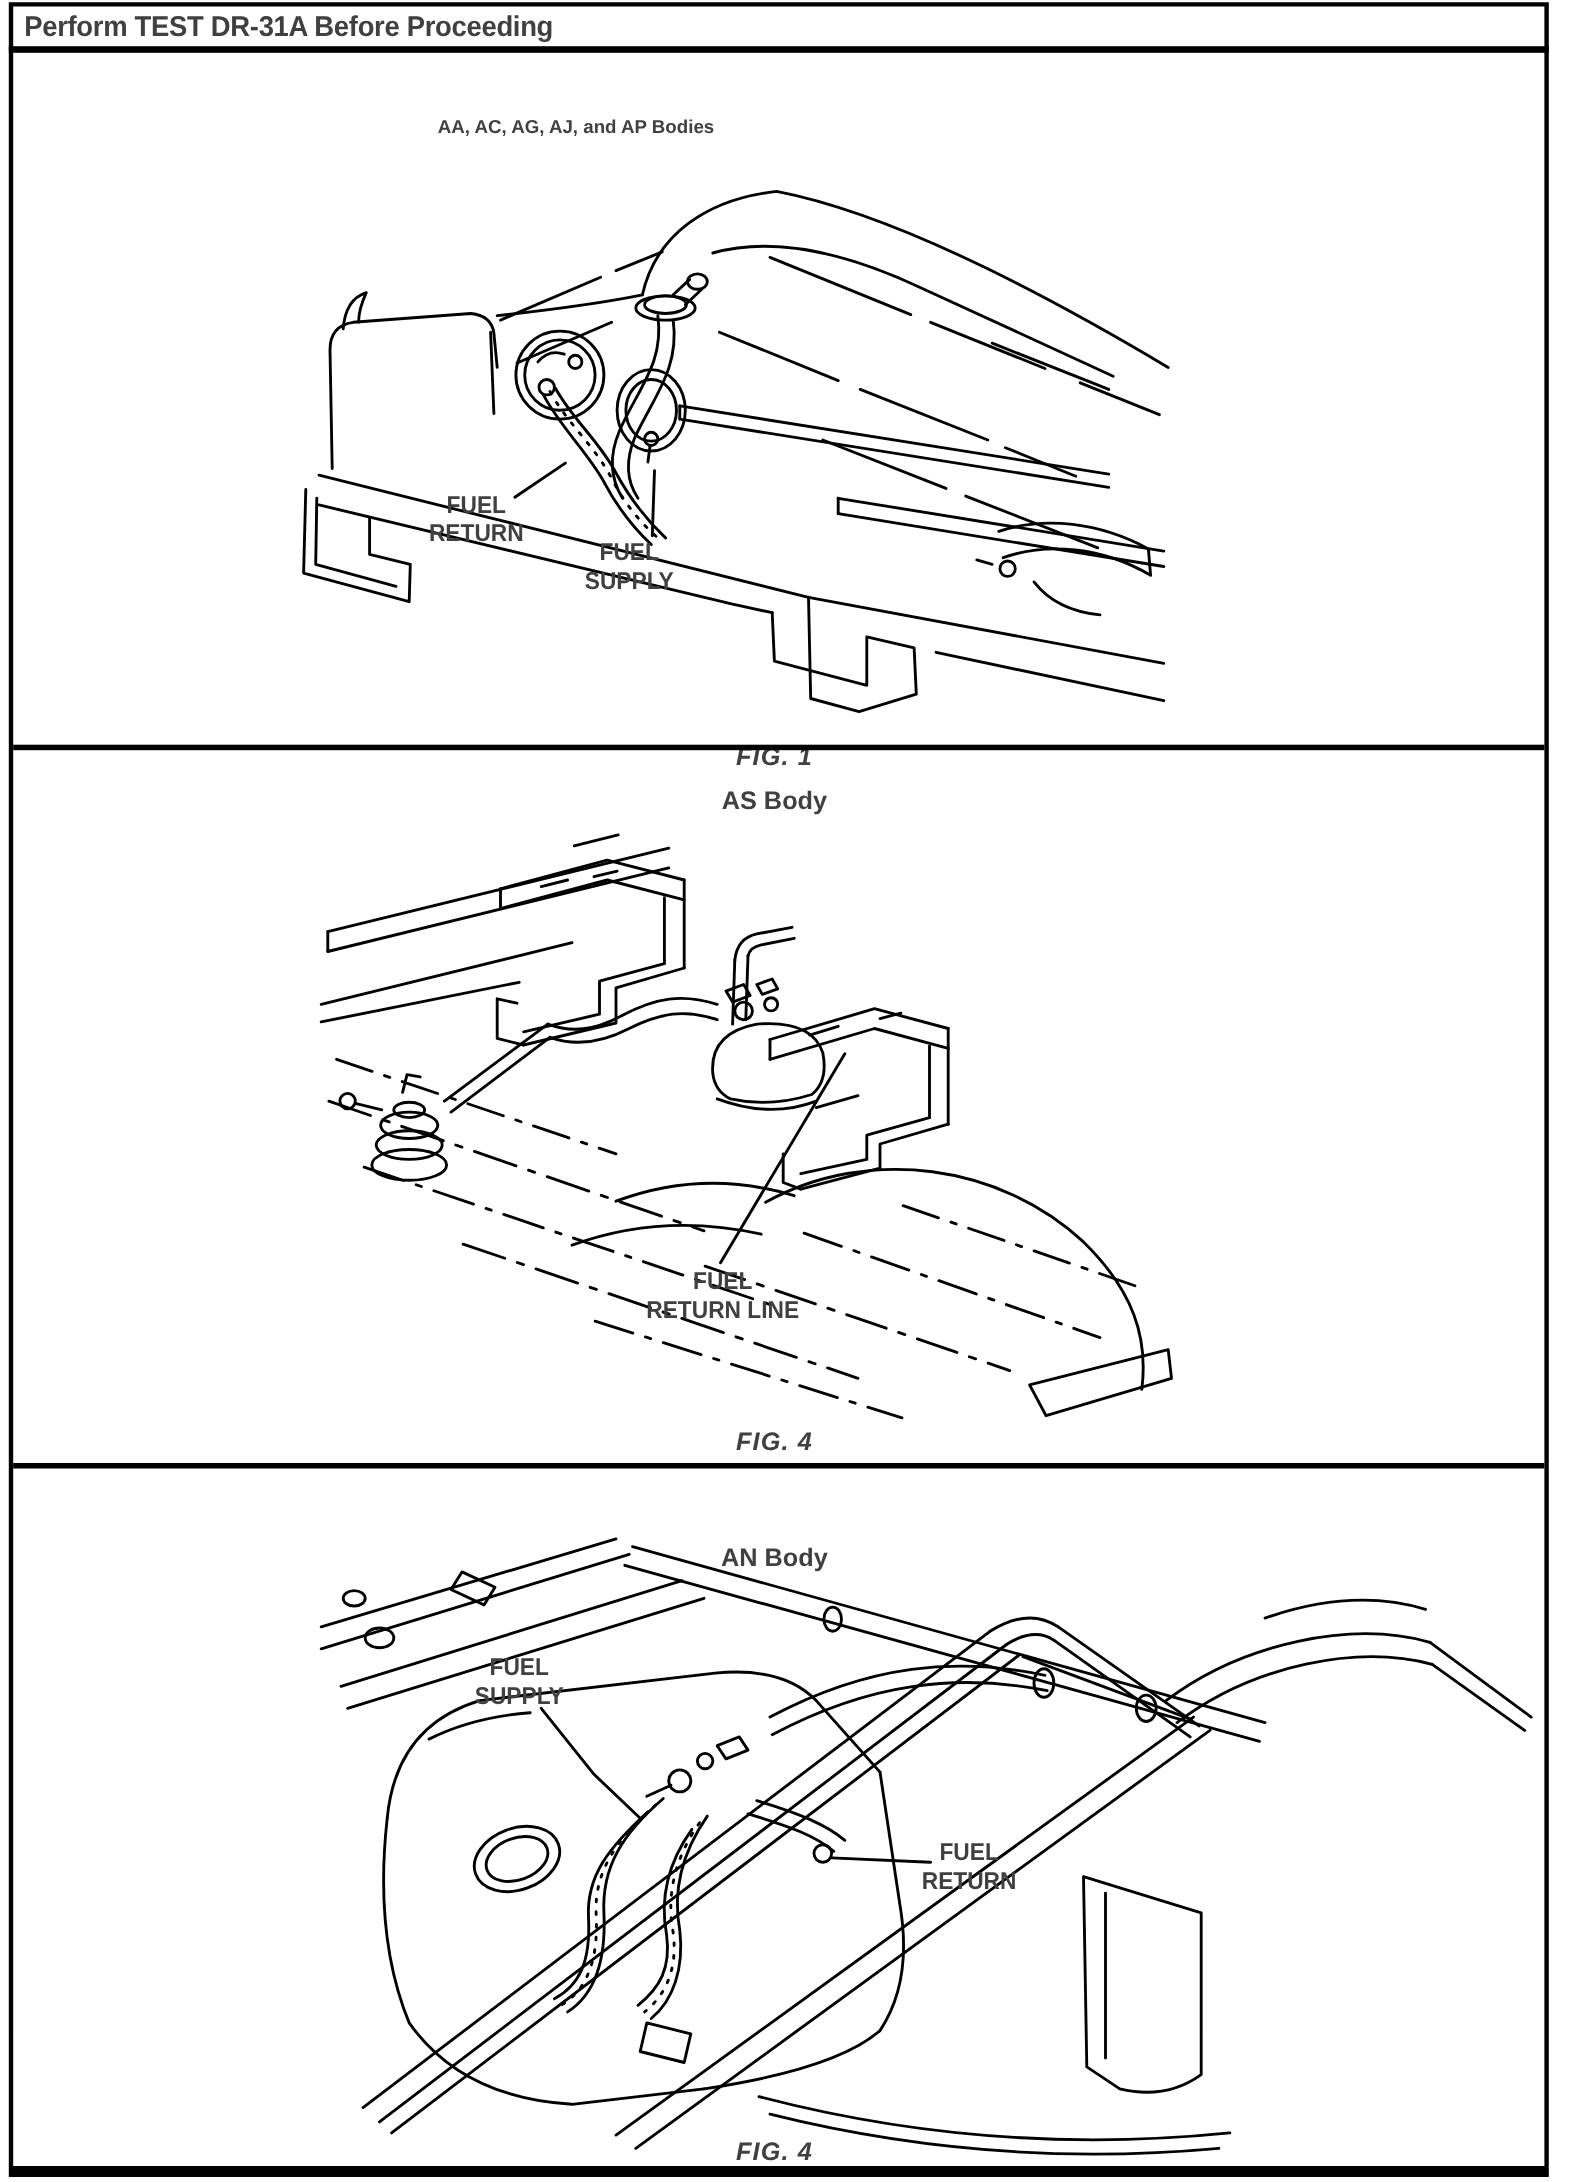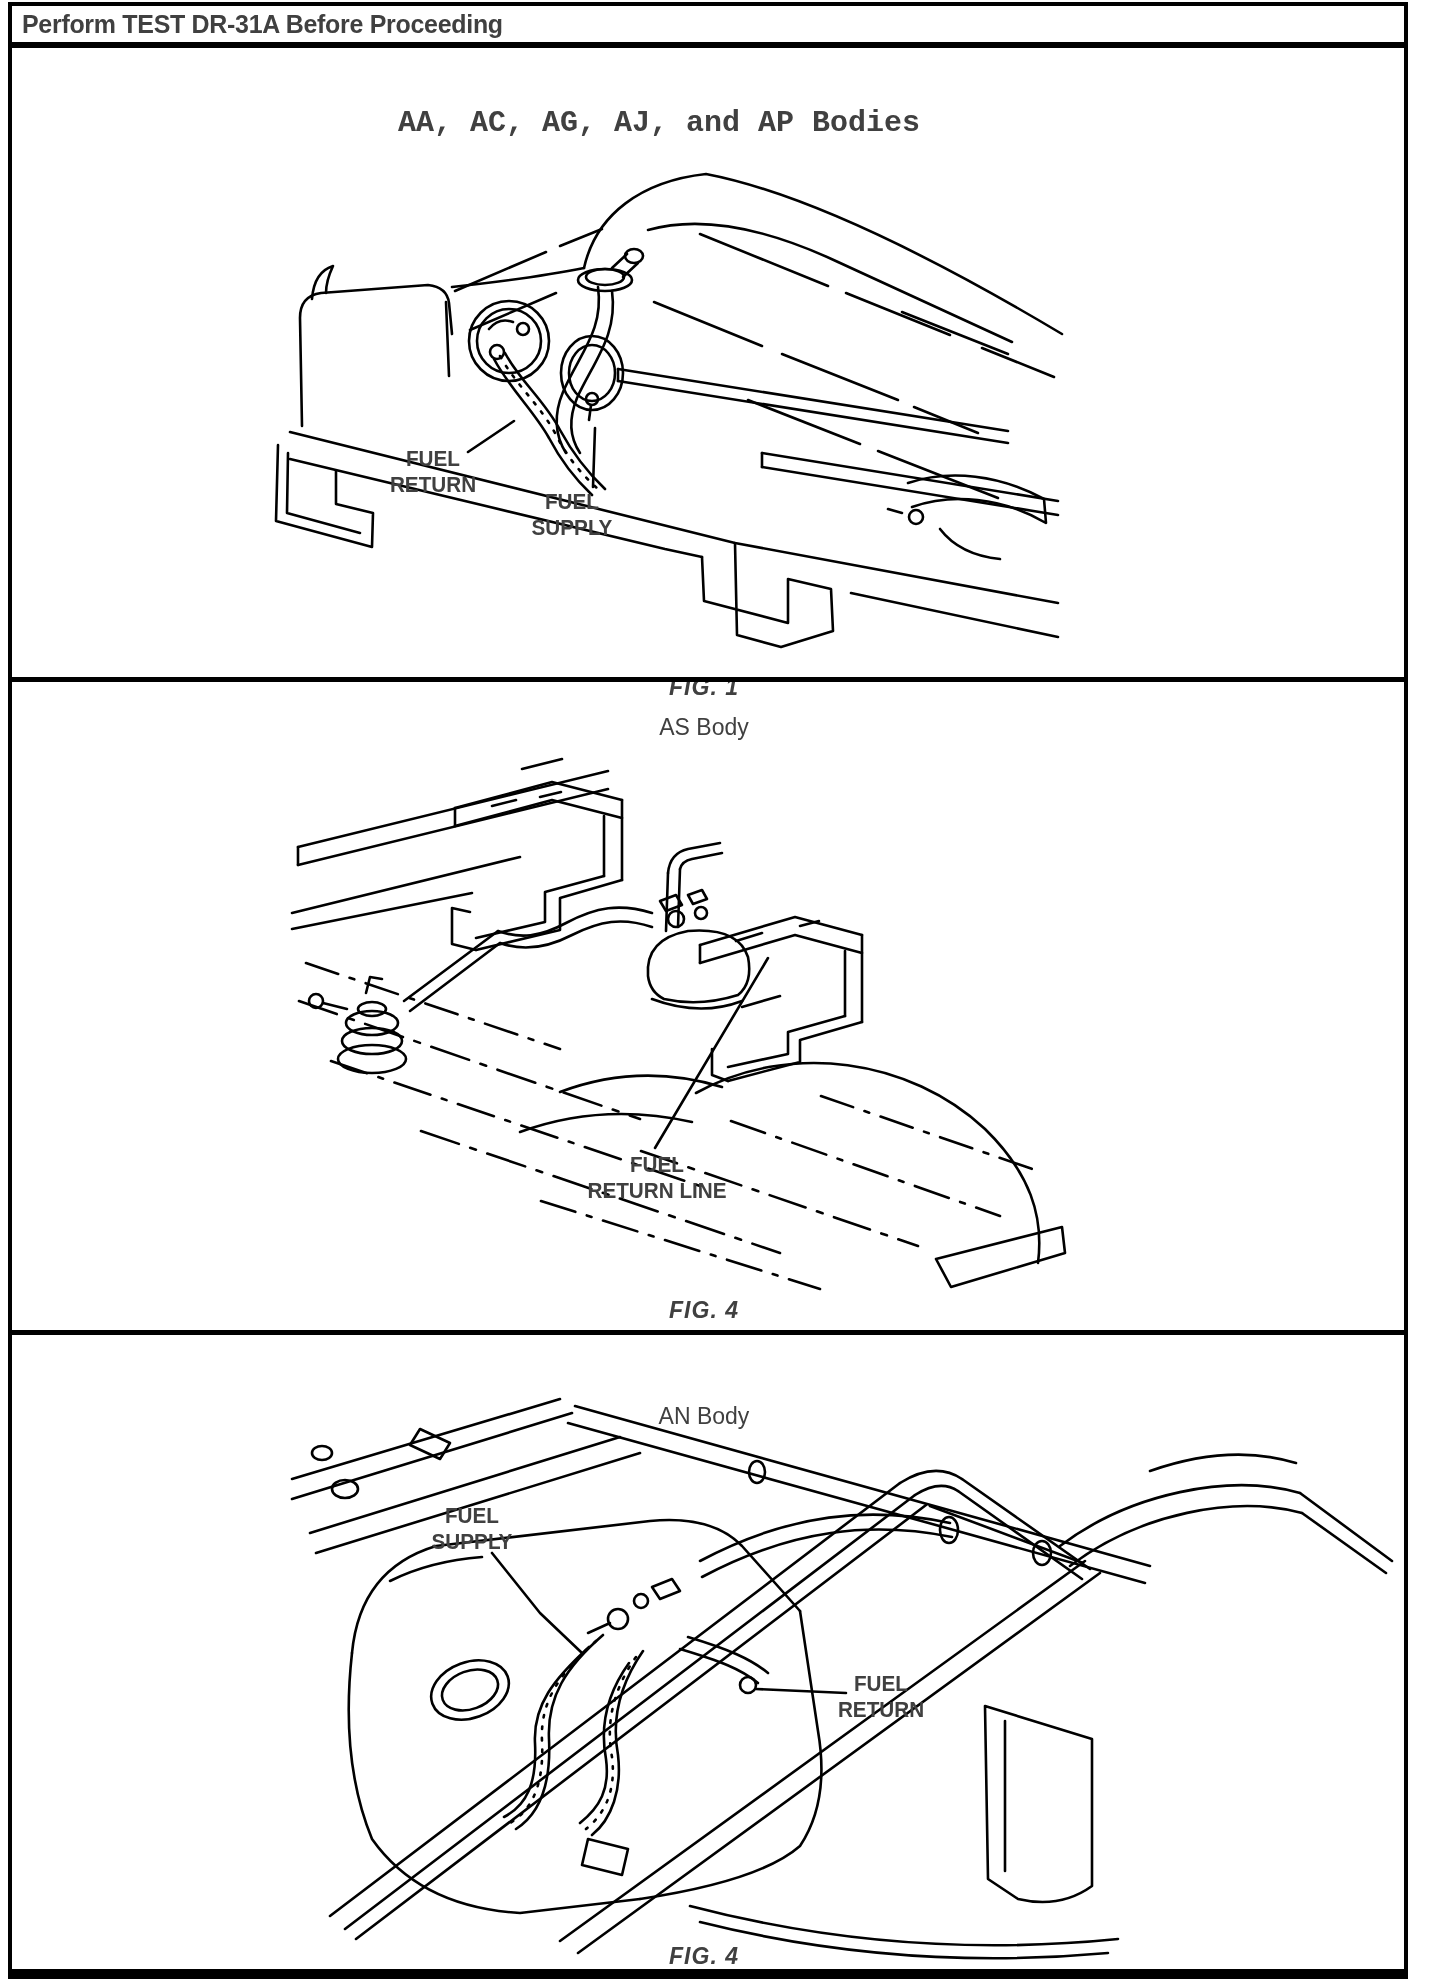--- a/index.html
+++ b/index.html
@@ -7,22 +7,22 @@
         font-family:"Liberation Sans","DejaVu Sans",sans-serif;color:#404040;overflow:hidden;}
   .abs{position:absolute;}
   #border-frame{left:8px;top:2px;width:1400px;height:1977px;border:4px solid #000;
                 border-bottom-width:10px;box-sizing:border-box;}
   #header-rule{left:8px;top:42px;width:1400px;height:6px;background:#000;}
   .divider{left:12px;width:1392px;height:5px;background:#000;}
   #divider-1{top:677px;}
   #divider-2{top:1330px;}
   .header-title{left:22px;top:9px;font-size:26px;font-weight:700;letter-spacing:-0.3px;
                 transform:scaleX(.96);transform-origin:left top;white-space:nowrap;}
-  .fig-title{left:0;width:1408px;text-align:center;font-size:23px;font-weight:400;white-space:nowrap;}
-  .fig-title-left{font-size:30px;font-weight:700;white-space:nowrap;font-family:Liberation Mono, monospace;}
+  .fig-title{left:0;width:1408px;text-align:center;font-size:23px;font-weight:700;white-space:nowrap;}
+  .fig-title-left{font-size:17px;font-weight:700;white-space:nowrap;}
   .caption{left:0;width:1408px;text-align:center;font-size:23px;font-weight:700;font-style:italic;
            letter-spacing:1px;}
   .callout{width:200px;text-align:center;font-size:22px;line-height:26px;font-weight:700;
            transform:scaleX(.94);transform-origin:center top;white-space:nowrap;}
   .callout span{display:block;}
   svg.art{left:0;overflow:visible;}
   svg.art path, svg.art circle, svg.art ellipse{stroke:#000;fill:none;stroke-width:2.6;
            stroke-linecap:round;stroke-linejoin:round;}
 </style>
 </head>

